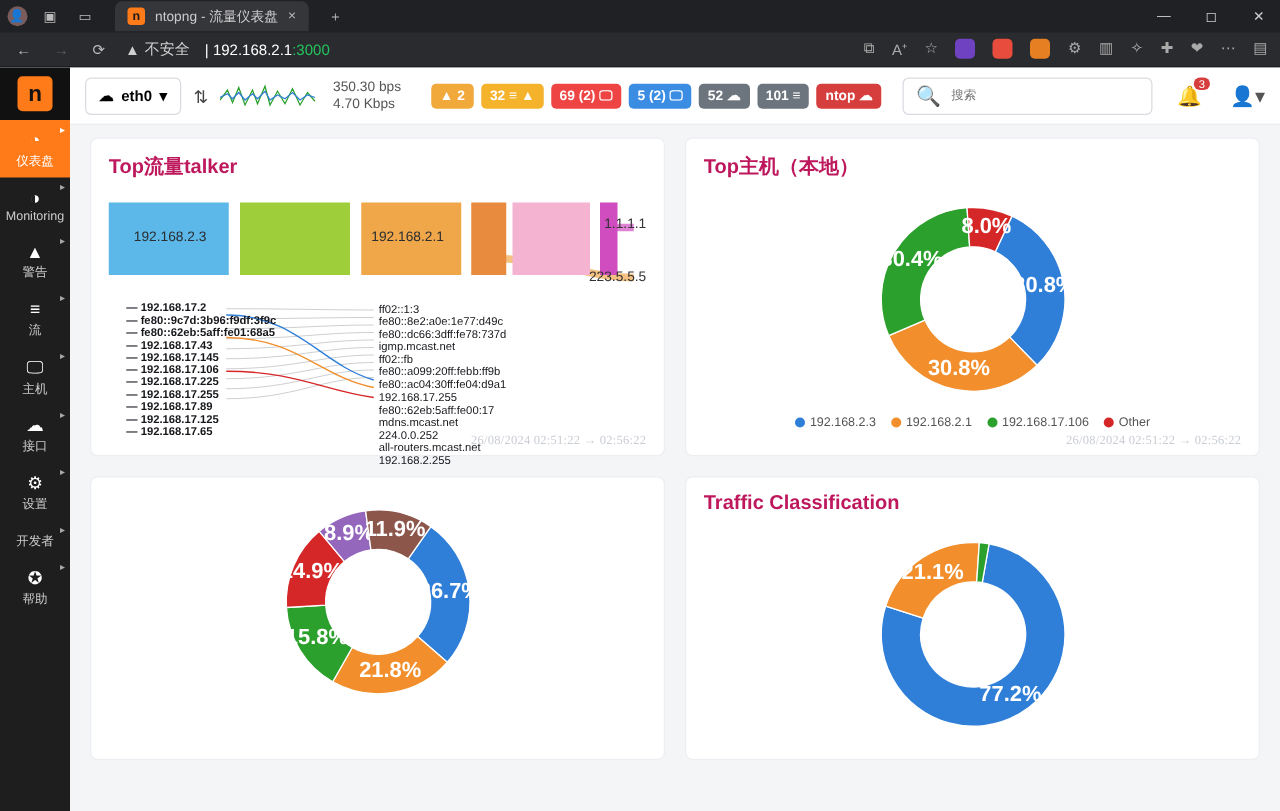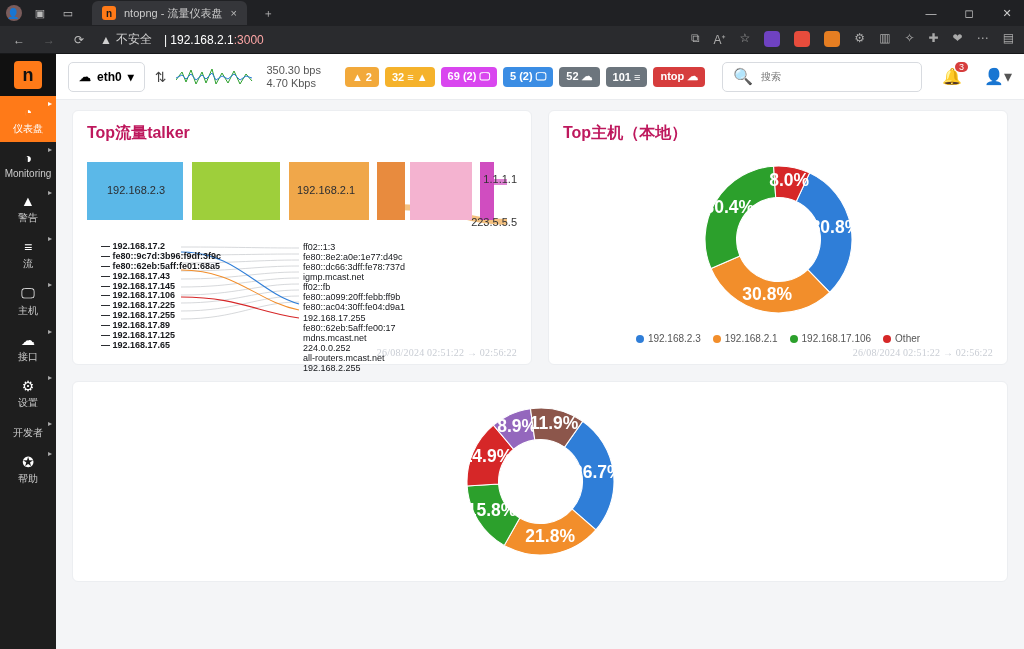--- a/index.html
+++ b/index.html
@@ -13,21 +13,21 @@
   .tab { background:#35363a; height:24px; border-radius:6px 6px 0 0; padding:0 10px; display:flex; align-items:center; gap:8px; margin-left:6px; }
   .tab .favicon { width:14px; height:14px; background:#ff7a18; border-radius:3px; display:flex; align-items:center; justify-content:center; color:#1b1b1b; font-weight:800; font-size:10px;}
   .tab .close { color:#bbb; }
   .new-tab { color:#bbb; margin-left:8px; }
   .win-ctrls { margin-left:auto; display:flex; gap:4px; }
   .win-ctrls div { width:34px; height:22px; display:flex; align-items:center; justify-content:center; color:#ccc; }
   .url-bar { height:28px; background:#2a2b2e; display:flex; align-items:center; padding:0 10px; gap:12px; color:#ccc; font-size:12px; border-bottom:1px solid #17181a;}
   .url-bar .nav-icon { color:#bbb; width:18px; text-align:center; }
   .url-bar .lock { display:flex; align-items:center; gap:4px; color:#d0d0d0; }
   .url-bar .addr { color:#fff; }
-  .url-bar .addr .port { color:#fca5a5; }
+  .url-bar .addr .port { color:#22c55e; }
   .url-bar .right-icons { margin-left:auto; display:flex; gap:14px; color:#aaa; }
   .pill-red { width:16px; height:16px; border-radius:4px; background:#e74c3c; }
   .pill-orange { width:16px; height:16px; border-radius:4px; background:#e67e22; }
   .pill-pink { width:16px; height:16px; border-radius:4px; background:#6f42c1; }
 
   
   .page { flex:1; background:#f4f5f7; display:flex; position:relative; overflow:hidden; }
 
   
   .sidebar { width:56px; background:#1e1e1e; color:#ddd; display:flex; flex-direction:column; align-items:stretch; }
@@ -40,21 +40,21 @@
   .sidebar .item.active .chev { color:#fff; }
 
   
   .content { flex:1; display:flex; flex-direction:column; min-width:0; }
   .topbar { height:46px; background:#fff; border-bottom:1px solid #eaecef; display:flex; align-items:center; padding:0 12px; gap:10px; }
   .iface { border:1px solid #d8dbe0; border-radius:5px; height:30px; padding:0 10px; display:flex; align-items:center; gap:6px; font-size:12px; font-weight:700; }
   .updown { font-size:14px; color:#444; }
   .rate { font-size:11px; line-height:1.1; color:#555; }
   .spark { width:80px; height:22px; }
   .badge { height:20px; border-radius:4px; padding:0 7px; font-size:11px; font-weight:700; color:#fff; display:inline-flex; align-items:center; gap:4px; }
-  .b-warn{background:#f2a93b;} .b-or{background:#f5b22b;} .b-grn{background:#d946ef;} .b-bl{background:#3b8de4;} .b-gy{background:#6c757d;} .b-red{background:#d63d3d;}
+  .b-warn{background:#f2a93b;} .b-or{background:#f5b22b;} .b-grn{background:#ef4444;} .b-bl{background:#3b8de4;} .b-gy{background:#6c757d;} .b-red{background:#d63d3d;}
   .search { margin-left:auto; border:1px solid #d8dbe0; border-radius:5px; height:30px; width:200px; display:flex; align-items:center; gap:8px; padding:0 10px; }
   .search input{ border:none; outline:none; flex:1; font-size:10px; background:transparent; }
   .bell { position:relative; color:#555; margin-left:10px; }
   .bell .dot { position:absolute; top:-5px; right:-6px; background:#d63d3d; color:#fff; border-radius:8px; font-size:9px; padding:0 4px; }
 
   
   .cards { flex:1; overflow:auto; padding:10px 16px; }
   .row { display:flex; gap:16px; width:100%; }
   .card { background:#fff; border:1px solid #eceef1; border-radius:6px; flex:1; padding:12px 14px; position:relative; min-width:0; }
   .card h3 { font-size:16px; font-weight:600; color:#be185d; margin-bottom:8px; }
@@ -298,17 +298,29 @@
                   <text x="22.00221118431885" y="69.4677938341543" text-anchor="middle" class="pct" font-size="5.3">15.8%</text>
                   <path d="M8.079236038612528,52.578671924390065 A42,42 0 0 1 23.0703643437563,17.769661444192558 L34.611636767860745,31.582663682395747 A24,24 0 0 0 26.045277736350016,51.47352681393718 Z" fill="#d62728" stroke="#fff" stroke-width="0.6"></path>
                   <text x="19.691269415678114" y="38.94699841542217" text-anchor="middle" class="pct" font-size="5.3">14.9%</text>
                   <path d="M23.0703643437563,17.769661444192558 A42,42 0 0 1 44.27089710524047,8.392580228746965 L46.72622691728027,26.22433155928398 A24,24 0 0 0 34.611636767860745,31.582663682395747 Z" fill="#9467bd" stroke="#fff" stroke-width="0.6"></path>
                   <text x="36.65139379172954" y="21.820293038259578" text-anchor="middle" class="pct" font-size="5.3">8.9%</text>
                   <path d="M44.27089710524047,8.392580228746965 A42,42 0 0 1 74.09021032674391,15.59561413986232 L63.76583447242509,30.340350937064184 A24,24 0 0 0 46.72622691728027,26.22433155928398 Z" fill="#8c564b" stroke="#fff" stroke-width="0.6"></path>
                   <text x="57.74849307288918" y="19.922580292370952" text-anchor="middle" class="pct" font-size="5.3">11.9%</text>
                 </svg>
             </div>
           </div>
+          <div class="card">
+            <h3>Traffic Classification</h3>
+            <div class="donut-wrap">
+              <svg class="donut" id="donut-class" viewBox="0 0 100 100">
+                  <path d="M57.29322346201108,8.638074373487264 A42,42 0 1 1 10.03754355526386,37.07707173653871 L27.16431060300792,42.615469563736404 A24,24 0 1 0 54.16755626400633,26.36461392770701 Z" fill="#2f7ed8" stroke="#fff" stroke-width="0.6"></path>
+                  <text x="67.01600004550495" y="80.2746484054422" text-anchor="middle" class="pct" font-size="5.3">77.2%</text>
+                  <path d="M10.03754355526386,37.07707173653871 A42,42 0 0 1 52.842015218729536,8.09626568554409 L51.62400869641688,26.05500896316805 A24,24 0 0 0 27.16431060300792,42.615469563736404 Z" fill="#f28e2b" stroke="#fff" stroke-width="0.6"></path>
+                  <text x="31.498913179413012" y="24.67400895745769" text-anchor="middle" class="pct" font-size="5.3">21.1%</text>
+                  <path d="M52.842015218729536,8.09626568554409 A42,42 0 0 1 57.29322346201102,8.638074373487257 L54.1675562640063,26.364613927707 A24,24 0 0 0 51.62400869641688,26.05500896316805 Z" fill="#2ca02c" stroke="#fff" stroke-width="0.6"></path>
+                </svg>
+            </div>
+          </div>
         </div>
       </div>
     </div>
   </div>
 </div>
 
 </body></html>

